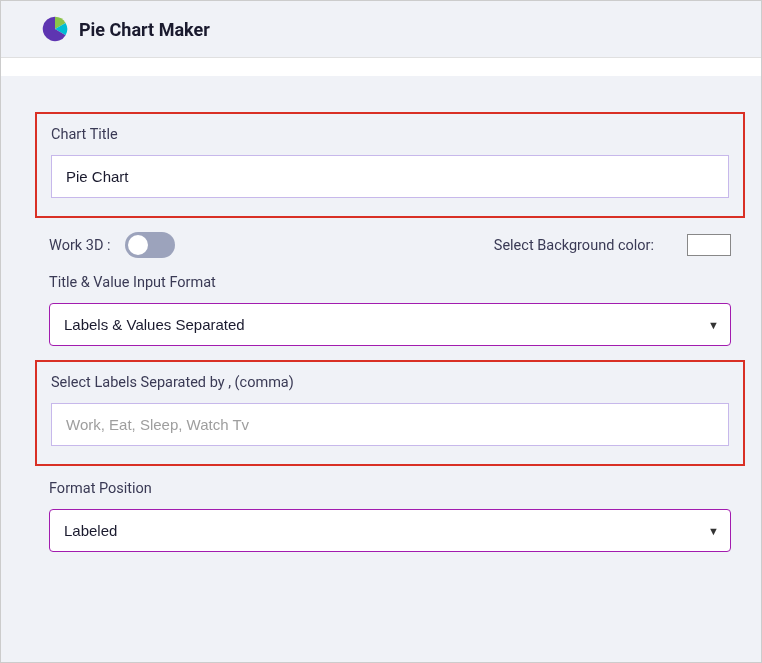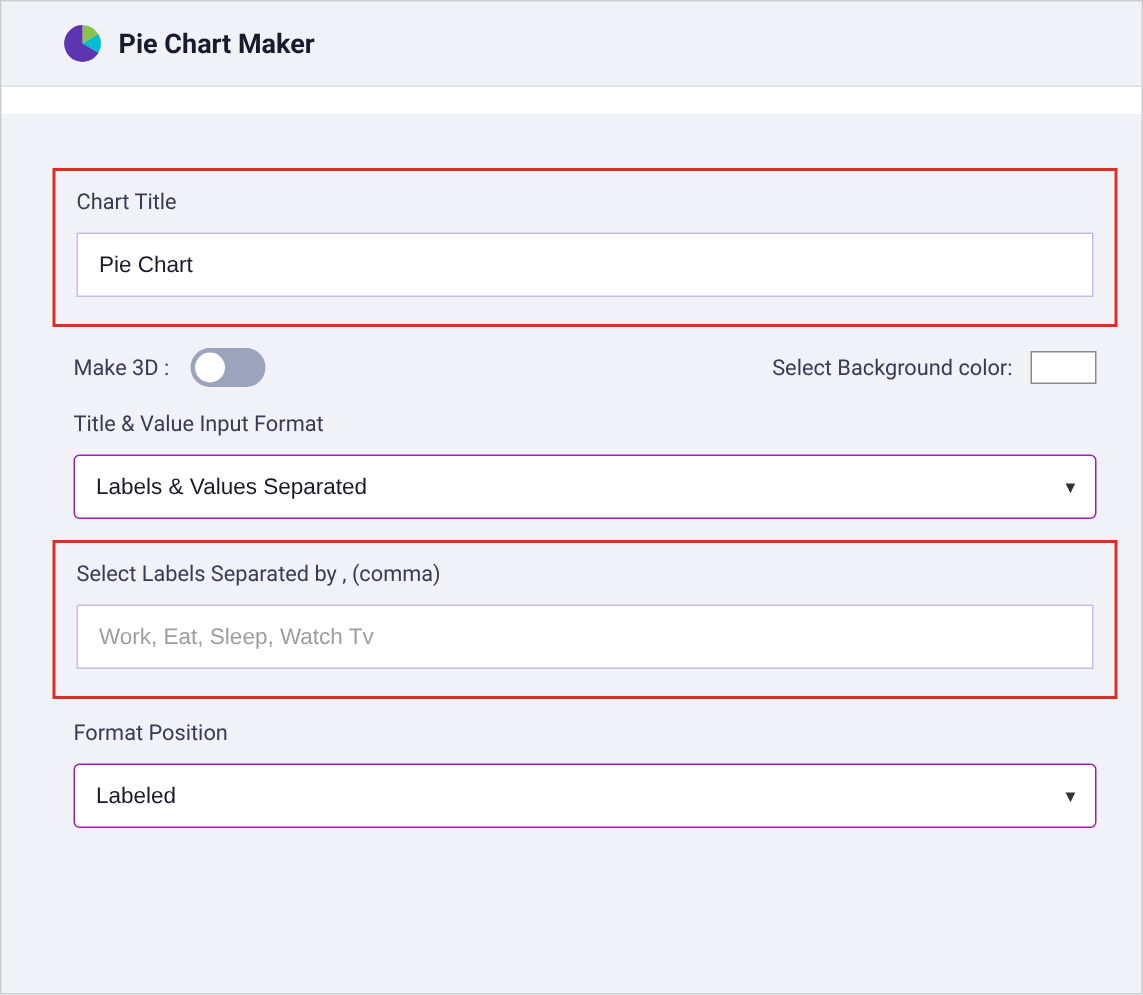--- a/index.html
+++ b/index.html
@@ -106,21 +106,21 @@
       background: #fff;
       border-radius: 50%;
     }
     .bgcolor-group {
       display: flex;
       align-items: center;
     }
     .bgcolor-label {
       font-size: 14.5px;
       color: #3a3a55;
-      margin-right: 12px;
+      margin-right: 33px;
     }
     .color-swatch {
       width: 44px;
       height: 22px;
       border: 1px solid #888;
       background: #fff;
       cursor: pointer;
     }
     .select-wrapper {
       position: relative;
@@ -176,21 +176,21 @@
 
   <div class="highlight-box">
     <div class="form-section">
       <label class="label">Chart Title</label>
       <input type="text" class="text-input" value="Pie Chart" style="">
     </div>
   </div>
 
   <div class="row">
     <div class="make3d-group">
-      <span class="make3d-label">Make 3D :</span>
+      <span class="make3d-label">Work 3D :</span>
       <div class="toggle"></div>
     </div>
     <div class="bgcolor-group">
       <span class="bgcolor-label">Select Background color:</span>
       <div class="color-swatch"></div>
     </div>
   </div>
 
   <div class="form-section padded">
     <label class="label">Title &amp; Value Input Format</label>

